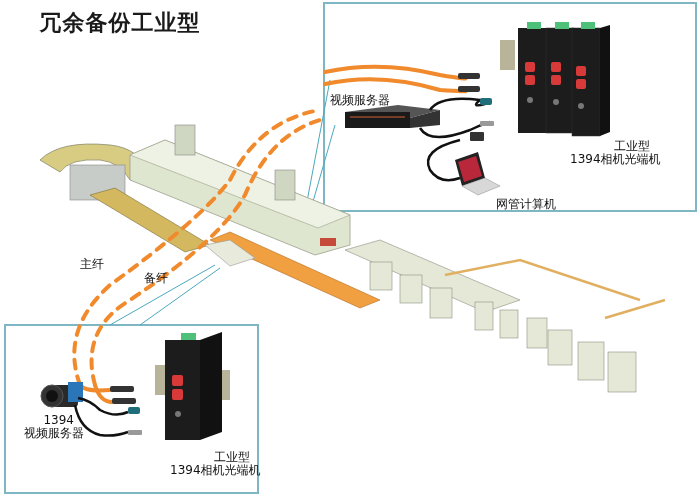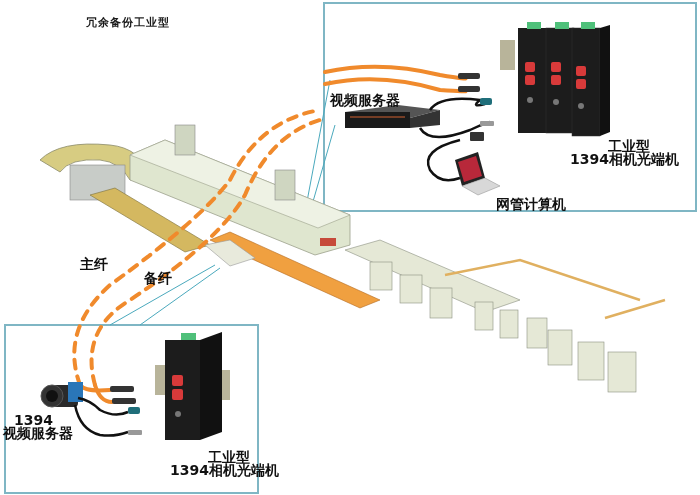--- a/index.html
+++ b/index.html
@@ -1,20 +1,20 @@
 <!DOCTYPE html>
 <html><head>
 <meta charset="utf-8">
 <style>
   html, body { margin:0; padding:0; background:#ffffff; }
   body { width:700px; height:495px; position:relative; overflow:hidden;
          font-family:"DejaVu Sans", "Liberation Sans", sans-serif; color:#111; }
-  .title { position:absolute; left:28px; top:10px; width:200px; text-align:center;
-           font-size:11px; font-weight:bold; line-height:25px; color:#1a1a1a; letter-spacing:1px; }
-  .label { position:absolute; font-size:14px; font-weight:bold; color:#111; white-space:nowrap; line-height:13px; }
+  .title { position:absolute; left:20px; top:10px; width:200px; text-align:center;
+           font-size:22px; font-weight:bold; line-height:25px; color:#1a1a1a; letter-spacing:1px; }
+  .label { position:absolute; font-size:12px; font-weight:normal; color:#111; white-space:nowrap; line-height:13px; }
   .label.center { text-align:right; }
   .callout { position:absolute; border:2px solid #7fb6c4; background:#fff; box-sizing:border-box; }
   svg { position:absolute; left:0; top:0; }
 </style>
 </head>
 <body>
 
 <div class="title">
   <div>冗余备份工业型</div>
 </div>
@@ -157,18 +157,18 @@
 <div class="label" style="left:330px;top:94px;">视频服务器</div>
 <div class="label" style="left:496px;top:198px;">网管计算机</div>
 <div class="label center" style="left:570px;top:140px;width:80px;">
   <div>工业型</div>
   <div>1394相机光端机</div>
 </div>
 <div class="label center" style="left:170px;top:451px;width:80px;">
   <div>工业型</div>
   <div>1394相机光端机</div>
 </div>
-<div class="label center" style="left:3px;top:414px;width:50px;">
+<div class="label center" style="left:24px;top:414px;width:50px;">
   <div>1394</div>
   <div>视频服务器</div>
 </div>
 <div class="label" style="left:80px;top:258px;">主纤</div>
 <div class="label" style="left:144px;top:272px;">备纤</div>
 
 </body></html>

